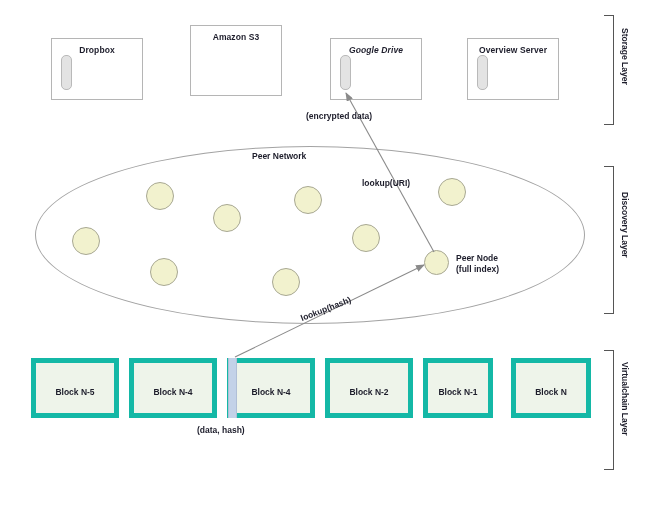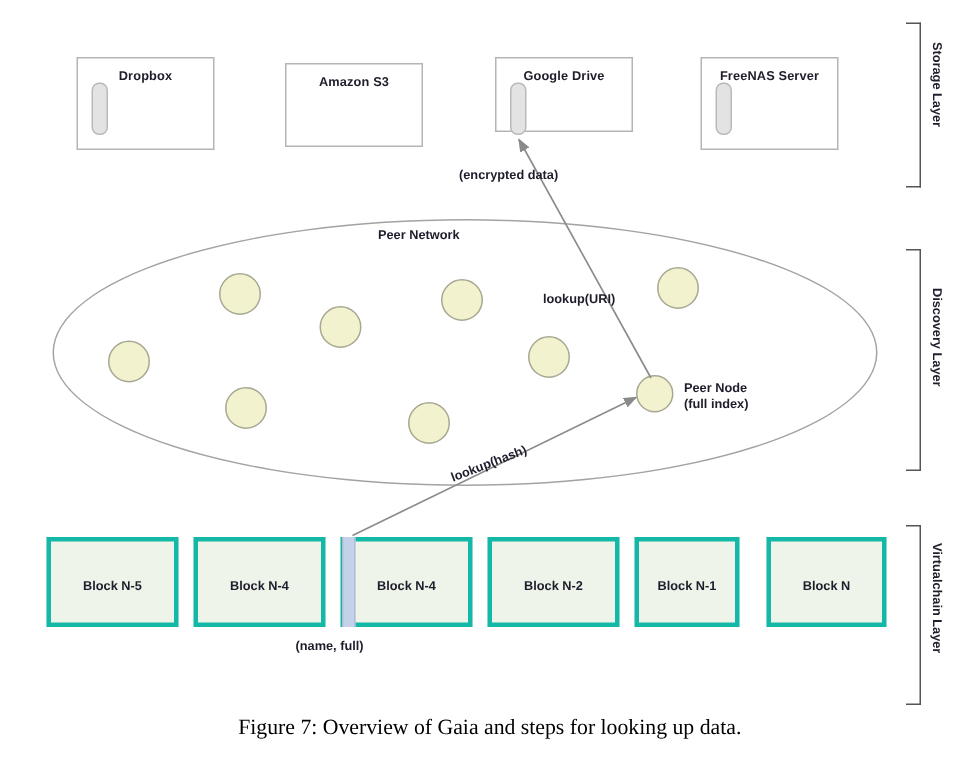--- a/index.html
+++ b/index.html
@@ -94,21 +94,21 @@
   .diagram-label.rotated {
     transform: rotate(-21deg);
     transform-origin: left bottom;
   }
 
   
   .block-box {
     position: absolute;
     box-sizing: border-box;
     background: #eef4ea;
-    border: 3px solid #14b8a6;
+    border: 5px solid #14b8a6;
     top: 358px;
     height: 60px;
   }
   .block-box .block-label {
     position: absolute;
     left: 0; right: 0;
     top: 24px;
     text-align: center;
     font-size: 8.5px;
     font-weight: bold;
@@ -171,32 +171,32 @@
 
 <div id="figure-root">
 
   <div id="storage-layer-group">
 
     <div class="storage-box" style="left:51px; top:38px; width:92px; height:62px;padding-left:10px;">
       <div class="drive-icon"></div>
       <div class="box-label">Dropbox</div>
     </div>
 
-    <div class="storage-box" style="left:190px; top:42px; width:92px; height:56px;padding-left:44px;">
+    <div class="storage-box" style="left:190px; top:25px; width:92px; height:71px;padding-left:44px;">
       <div class="box-label">Amazon S3</div>
     </div>
 
-    <div class="storage-box" style="left:330px; top:38px; width:92px; height:50px;">
+    <div class="storage-box" style="left:330px; top:38px; width:92px; height:62px;font-style:italic;">
       <div class="drive-icon"></div>
       <div class="box-label">Google Drive</div>
     </div>
 
     <div class="storage-box" style="left:467px; top:38px; width:92px; height:62px;">
       <div class="drive-icon"></div>
-      <div class="box-label">FreeNAS Server</div>
+      <div class="box-label">Overview Server</div>
     </div>
   </div>
 
   <div id="discovery-layer-group">
     <div id="peer-network-ellipse"></div>
     <div id="peer-network-title">Peer Network</div>
 
     <div class="peer-circle" style="left:146px; top:182px; width:28px; height:28px;"></div>
     <div class="peer-circle" style="left:213px; top:204px; width:28px; height:28px;"></div>
     <div class="peer-circle" style="left:294px; top:186px; width:28px; height:28px;"></div>
@@ -228,48 +228,47 @@
     </div>
     <div class="block-box" style="left:423px; width:70px;">
       <div class="block-label">Block N-1</div>
     </div>
     <div class="block-box" style="left:511px; width:80px;">
       <div class="block-label">Block N</div>
     </div>
 
     <div id="name-hash-marker"></div>
 
-    <div class="diagram-label" style="left:197px; top:425px;">(name, full)</div>
+    <div class="diagram-label" style="left:197px; top:425px;">(data, hash)</div>
   </div>
 
   <svg id="arrow-layer" viewBox="0 0 653 514">
     <defs>
       <marker id="arrowhead" markerWidth="9" markerHeight="7" refX="8" refY="3.5" orient="auto" markerUnits="userSpaceOnUse">
         <path d="M0,0 L9,3.5 L0,7 Z" fill="#8a8a8a"></path>
       </marker>
     </defs>
 
     <line x1="434" y1="252" x2="346" y2="93" stroke="#8a8a8a" stroke-width="1.1" marker-end="url(#arrowhead)"></line>
 
     <line x1="235" y1="357" x2="424" y2="265" stroke="#8a8a8a" stroke-width="1.1" marker-end="url(#arrowhead)"></line>
   </svg>
 
   <div class="diagram-label" style="left:306px; top:111px;">(encrypted data)</div>
 
-  <div class="diagram-label" style="left:362px; top:194px;">lookup(URI)</div>
+  <div class="diagram-label" style="left:362px; top:178px;">lookup(URI)</div>
 
   <div class="diagram-label rotated" style="left:303px; top:313px;">lookup(hash)</div>
 
   <div id="bracket-group">
 
     <div class="layer-bracket" style="left:604px; top:15px; height:110px;"></div>
     <div class="layer-bracket-label" style="left:620px; top:28px;">Storage Layer</div>
 
     <div class="layer-bracket" style="left:604px; top:166px; height:148px;"></div>
     <div class="layer-bracket-label" style="left:620px; top:192px;">Discovery Layer</div>
 
     <div class="layer-bracket" style="left:604px; top:350px; height:120px;"></div>
     <div class="layer-bracket-label" style="left:620px; top:362px;">Virtualchain Layer</div>
   </div>
 
-  <div id="figure-caption">Figure 7: Overview of Gaia and steps for looking up data.</div>
 
 </div>
 
 </body></html>

